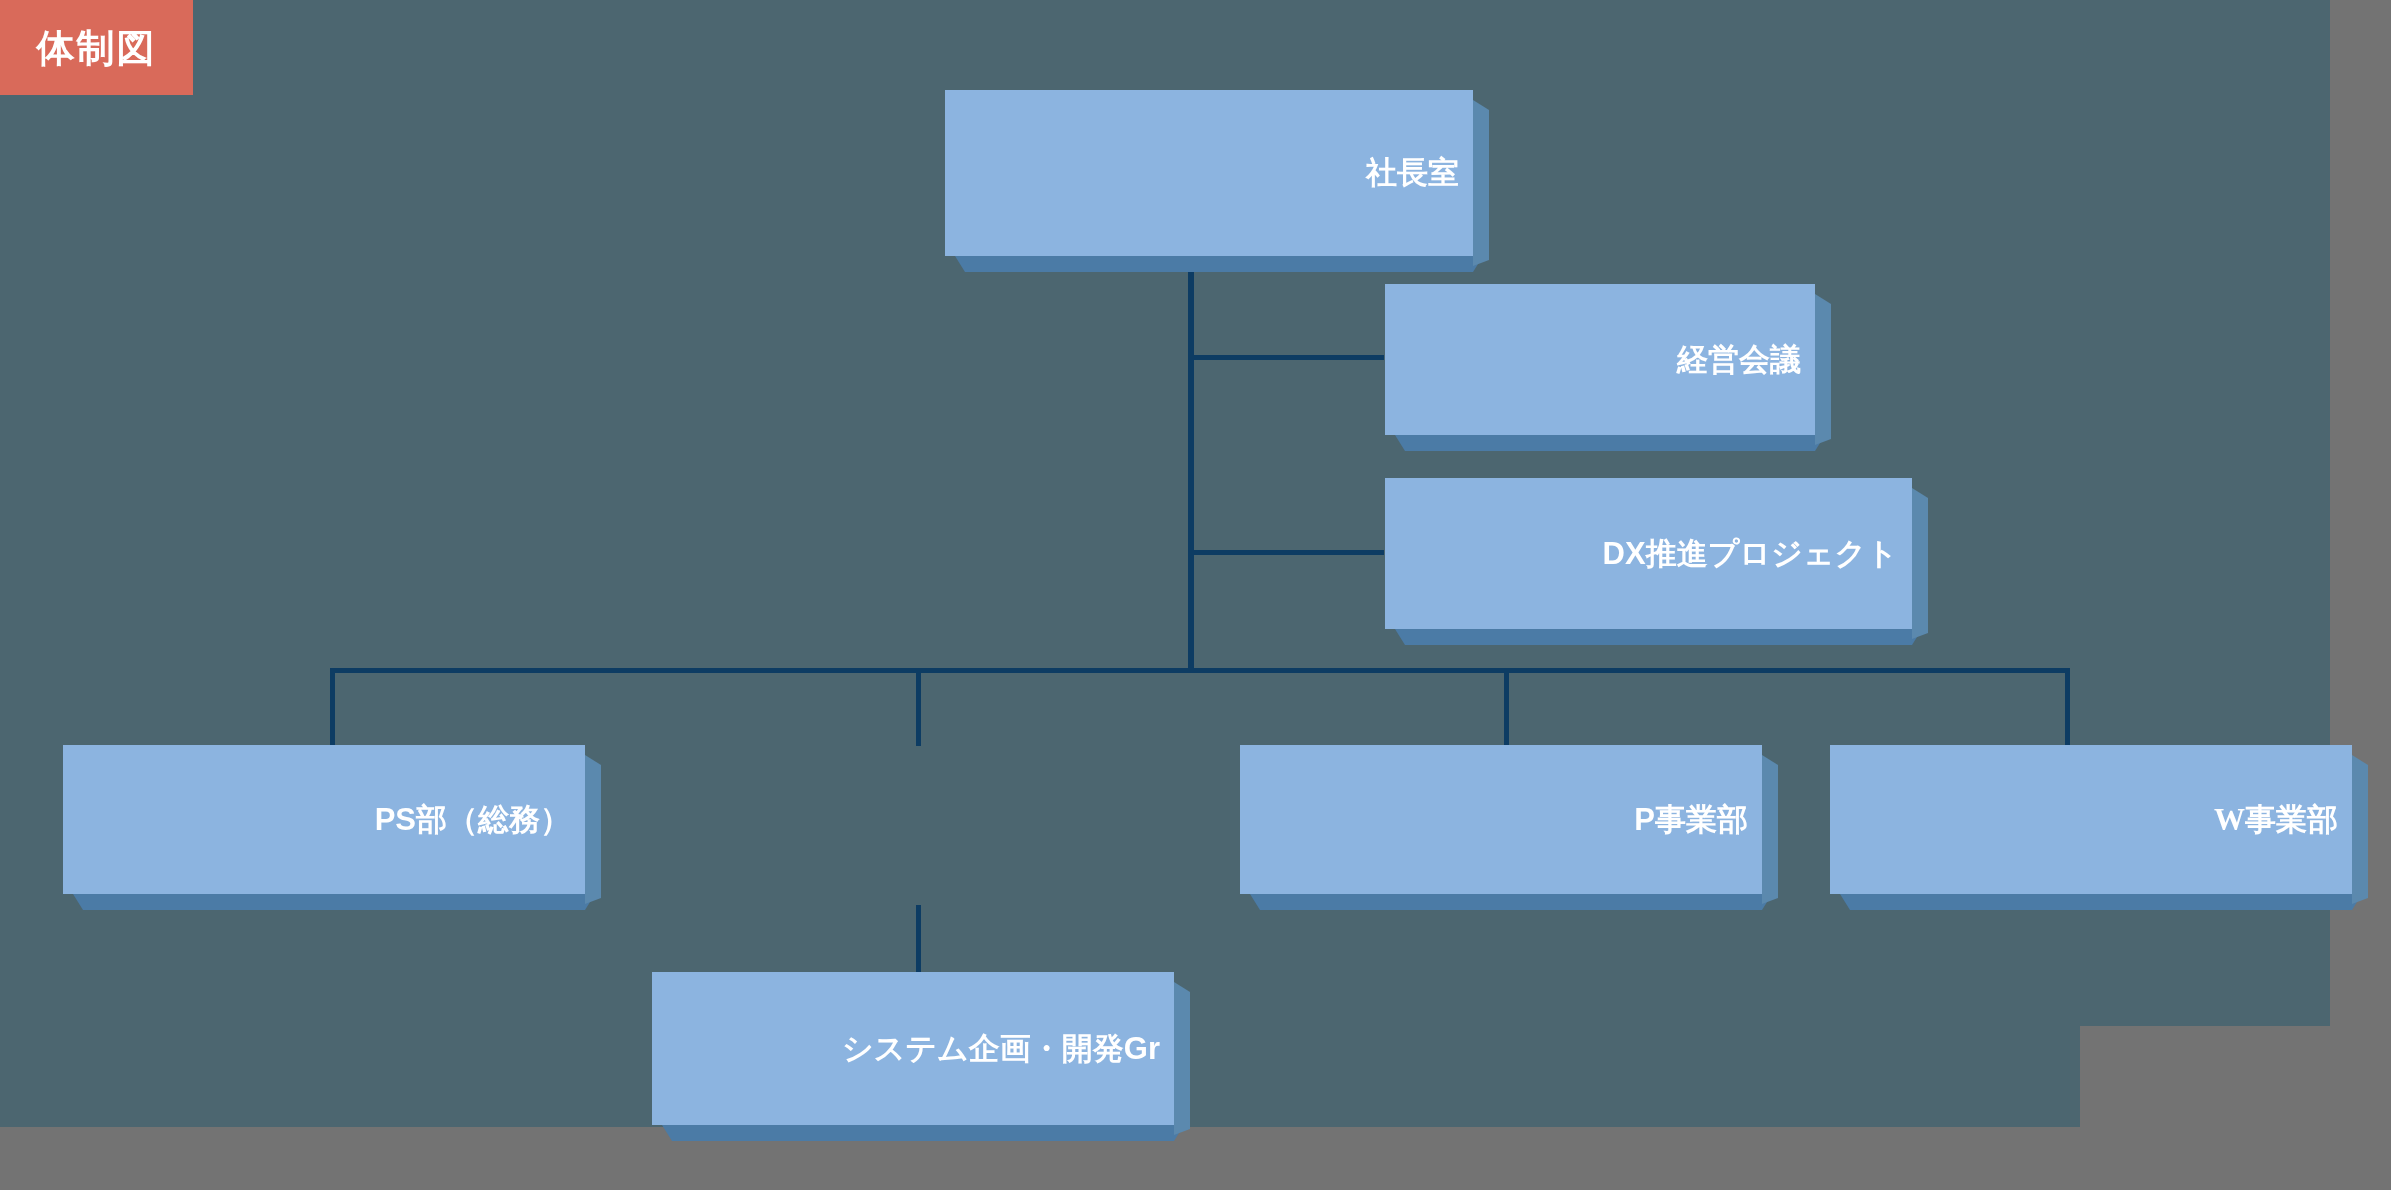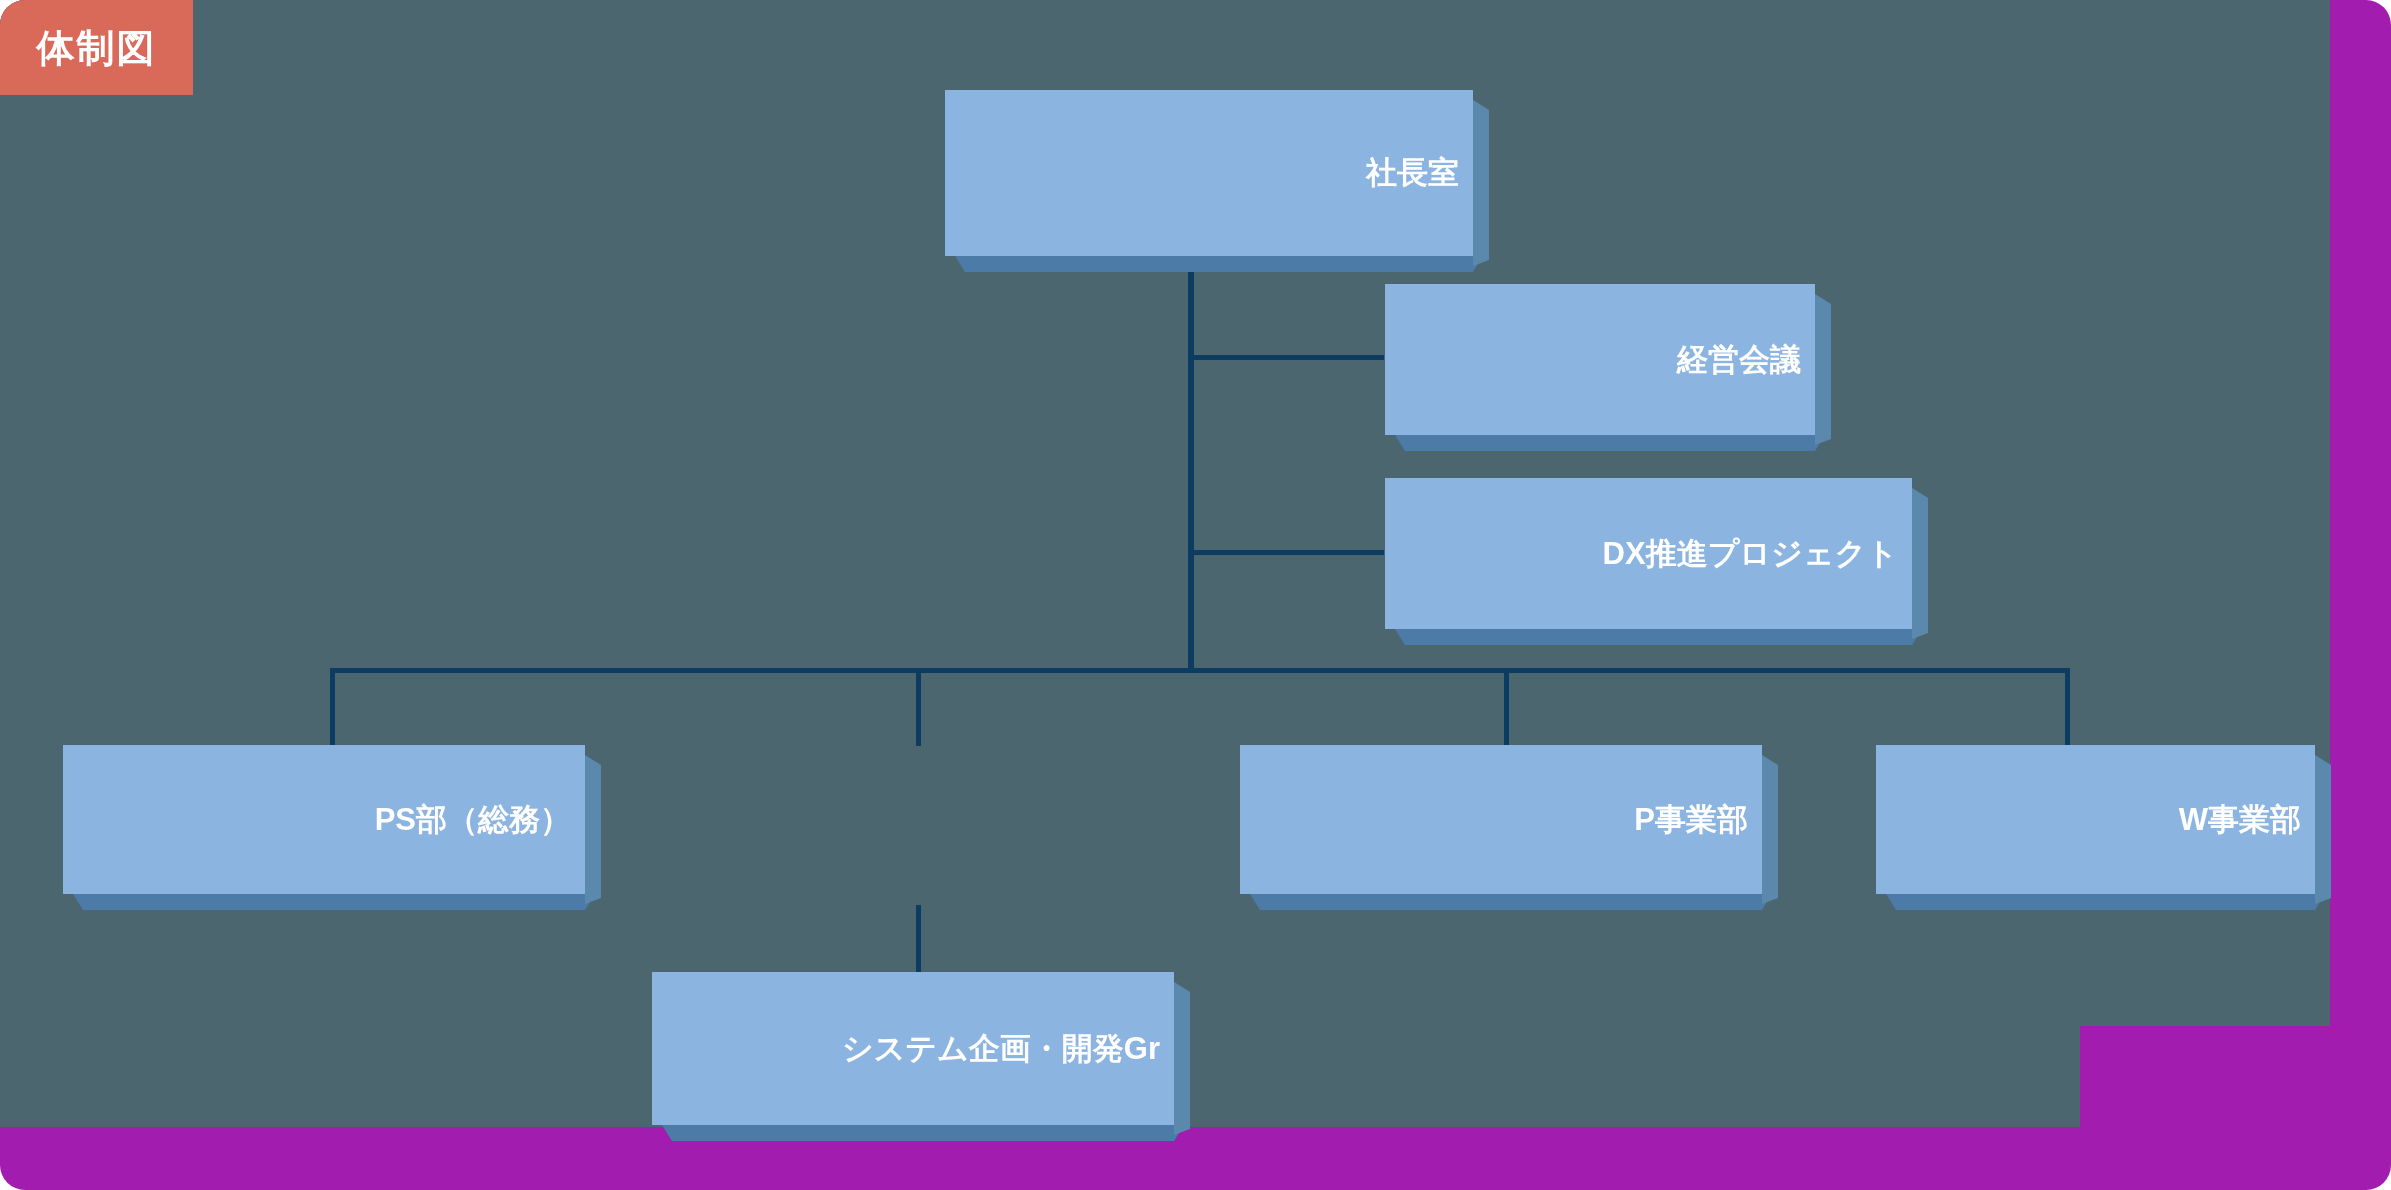--- a/index.html
+++ b/index.html
@@ -7,23 +7,22 @@
     padding: 0;
     background: #ffffff;
   }
   body {
     font-family: "Liberation Sans", "DejaVu Sans", sans-serif;
   }
   #stage {
     position: relative;
     width: 2391px;
     height: 1190px;
-    background: #a21caf;
+    background: #737373;
     overflow: hidden;
-    border-radius: 25px;
   }
   
   .canvas-panel {
     position: absolute;
     background: #4c6670;
   }
   #canvas-main  { left: 0;    top: 0;    width: 2330px; height: 1026px; }
   #canvas-lower { left: 0;    top: 1026px; width: 2080px; height: 101px; }
 
   
@@ -152,21 +151,21 @@
 
 
   <div class="org-node" style="left:1240px; top:745px; width:522px; height:149px;">
     <div class="node-shadow-bottom"></div>
     <div class="node-shadow-right"></div>
     <div class="node-face">
       <span class="node-label">P事業部</span>
     </div>
   </div>
 
-  <div class="org-node" style="left:1876px; top:745px; width:439px; height:149px;">
+  <div class="org-node" style="left:1830px; top:745px; width:522px; height:149px;font-family:Liberation Serif, serif;">
     <div class="node-shadow-bottom"></div>
     <div class="node-shadow-right"></div>
     <div class="node-face">
       <span class="node-label">W事業部</span>
     </div>
   </div>
 
   <div class="org-node" style="left:652px; top:972px; width:522px; height:153px;text-decoration:underline;">
     <div class="node-shadow-bottom"></div>
     <div class="node-shadow-right"></div>

